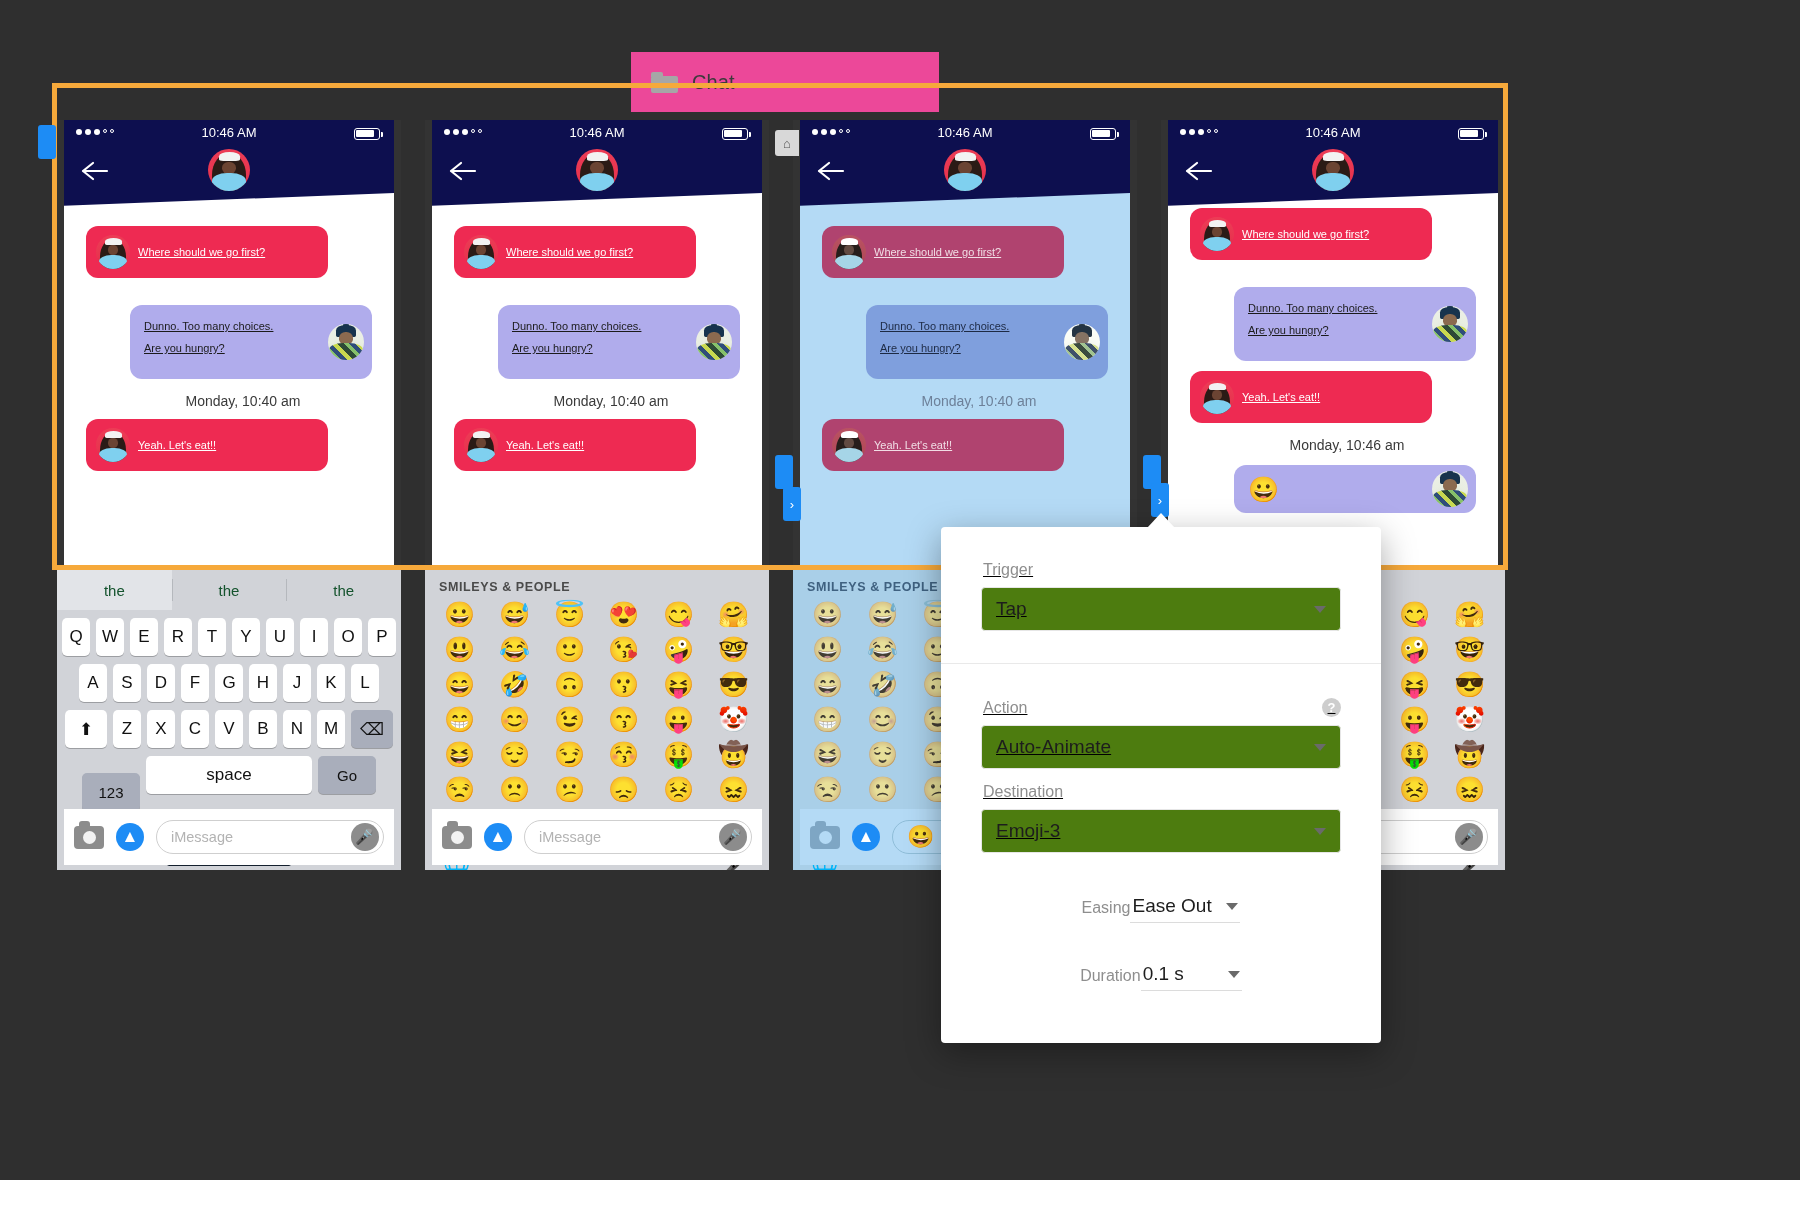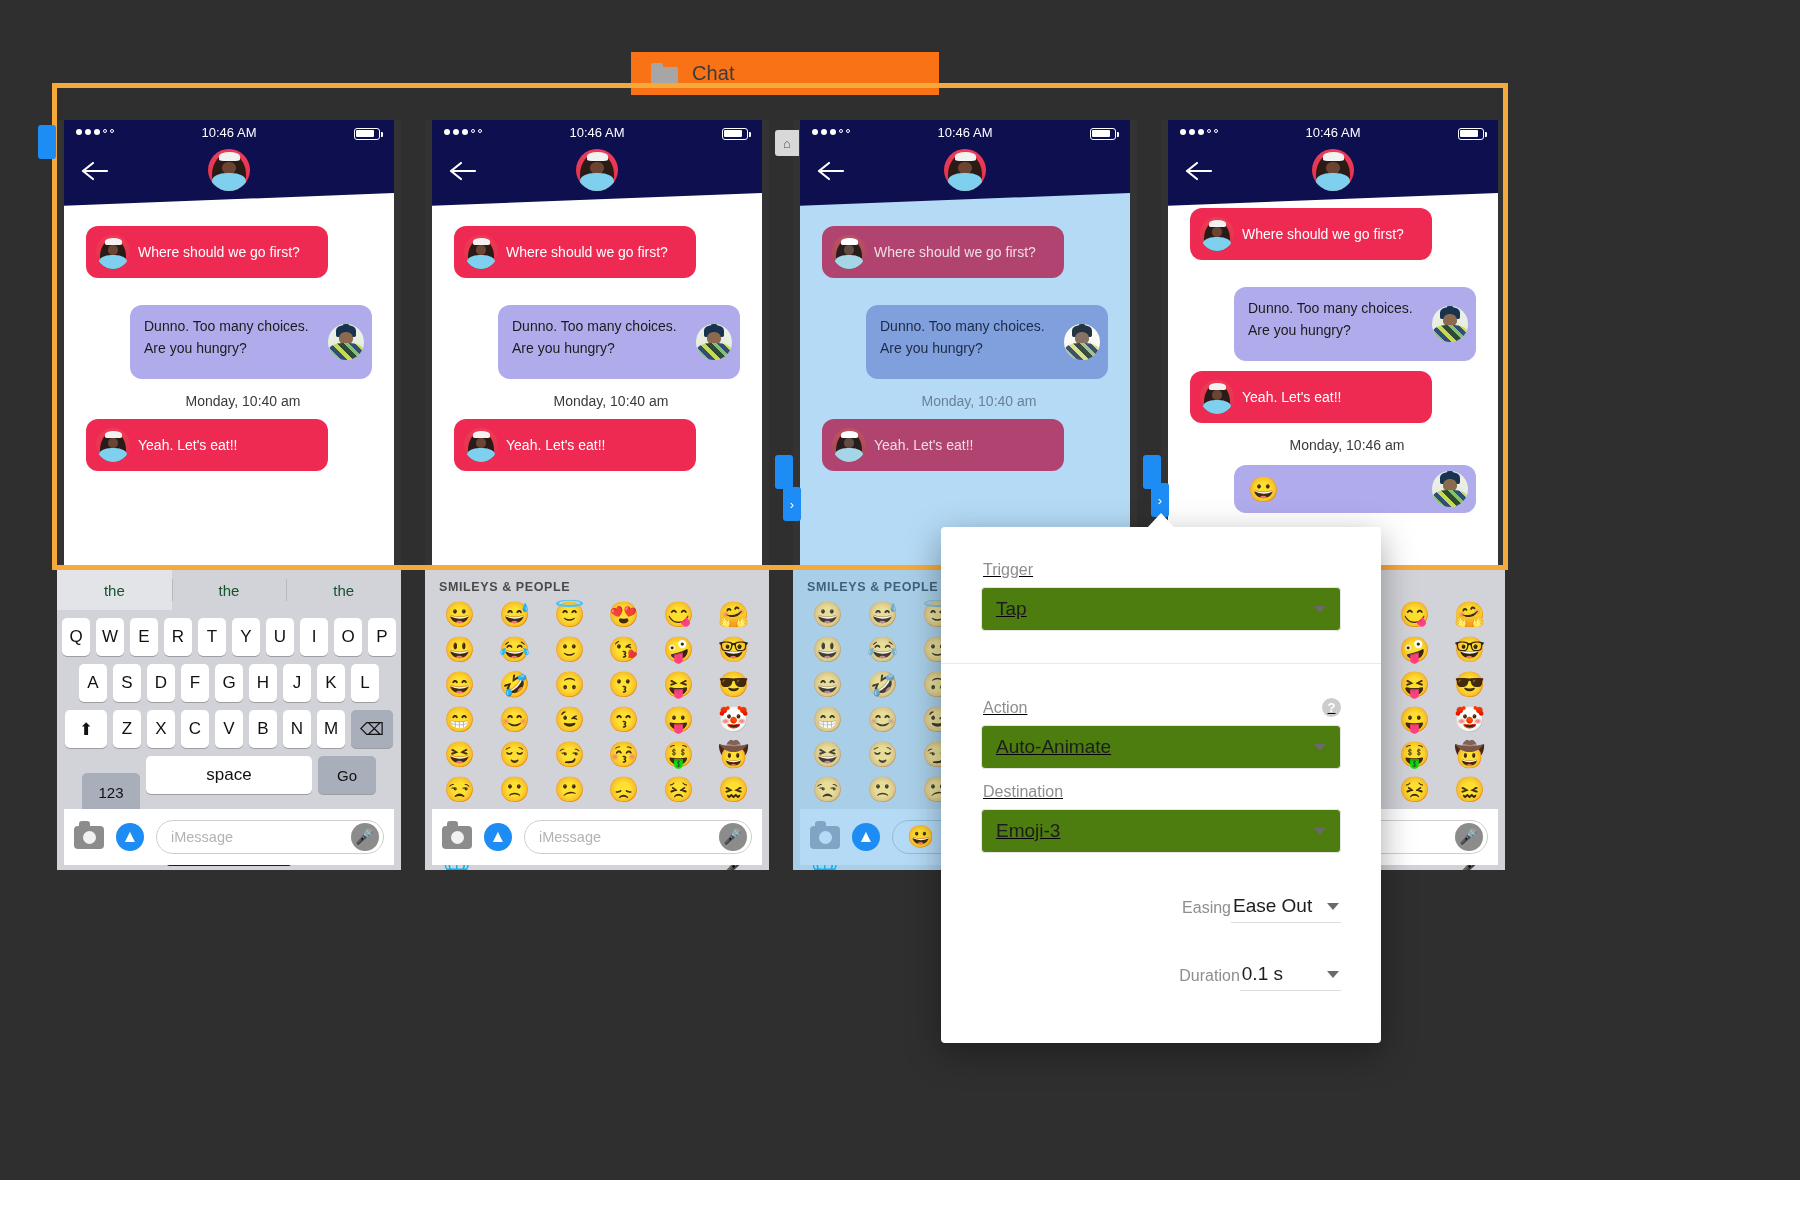--- a/index.html
+++ b/index.html
@@ -17,22 +17,22 @@
   }
   
   .bottom-strip {
     position: absolute; left: 0; bottom: 0; width: 1800px; height: 46px;
     background: #ffffff;
   }
 
   
   .folder-tab {
     position: absolute; left: 631px; top: 52px;
-    width: 308px; height: 43px;
-    background: #f97316;
+    width: 308px; height: 60px;
+    background: #ec4899;
     display: flex; align-items: center;
     padding-left: 20px;
     gap: 14px;
   }
   .folder-icon { width: 27px; height: 21px; position: relative; flex: 0 0 auto; }
   .folder-icon .tabtop {
     position: absolute; left: 0; top: 0; width: 12px; height: 5px;
     background: #a6a6a6; border-radius: 2px 2px 0 0;
   }
   .folder-icon .body {
@@ -131,21 +131,21 @@
       border-radius: 42% 42% 0 0;}
 
   
   .chat { position:absolute; left:0; top:96px; width:330px; bottom:0; z-index:3; }
   .bubble {
     position: relative;
     border-radius: 12px;
     padding: 0;
     display: flex; align-items: center;
   }
-  .bubble .btext { font-size: 14px; line-height: 22px; }
+  .bubble .btext { font-size: 11px; line-height: 22px; text-decoration: underline; }
   .bubble.mine {
     background: #ee2a52; color: #fff;
     margin: 10px 0 0 22px; width: 242px; min-height: 52px;
     padding-left: 52px; padding-right: 10px;
   }
   .bubble.mine .mini {
     position:absolute; left:10px; top:50%; transform:translateY(-50%);
     width:34px;height:34px;border-radius:50%; overflow:hidden;
   }
   .bubble.theirs {
@@ -284,21 +284,21 @@
     padding: 0 14px; font-size:19px; color:#1d1d1d;
   }
   .chev { width:0;height:0;border-left:6px solid transparent;border-right:6px solid transparent;border-top:7px solid #6a6a6a; }
   .pop-div { height:1px; background:#e9e9e9; margin: 32px 0 0 0; }
   .helpdot {
     width:19px;height:19px;border-radius:50%; background:#cdcdcd; color:#fff;
     font-size:13px; display:flex;align-items:center;justify-content:center; font-weight:bold;
   }
   .rowlabel { display:flex; align-items:center; justify-content:space-between; }
   .pop-inline {
-    display:flex; align-items:flex-end; justify-content:flex-end;
+    display:flex; align-items:flex-end; justify-content:center;
     padding: 30px 40px 0 40px;
   }
   .pop-inline .lbl { font-size:16px; color:#8e8e8e; padding-bottom:6px;}
   .pop-underline {
     display:flex; align-items:center; gap:14px;
     border-bottom:1px solid #dcdcdc; padding: 0 2px 5px 2px;
     font-size:19px; color:#1d1d1d;
   }
   .pop-underline.narrow { min-width:110px; justify-content: space-between; }
   .pop-underline.narrowest { min-width:86px; justify-content: space-between; gap: 44px; }

